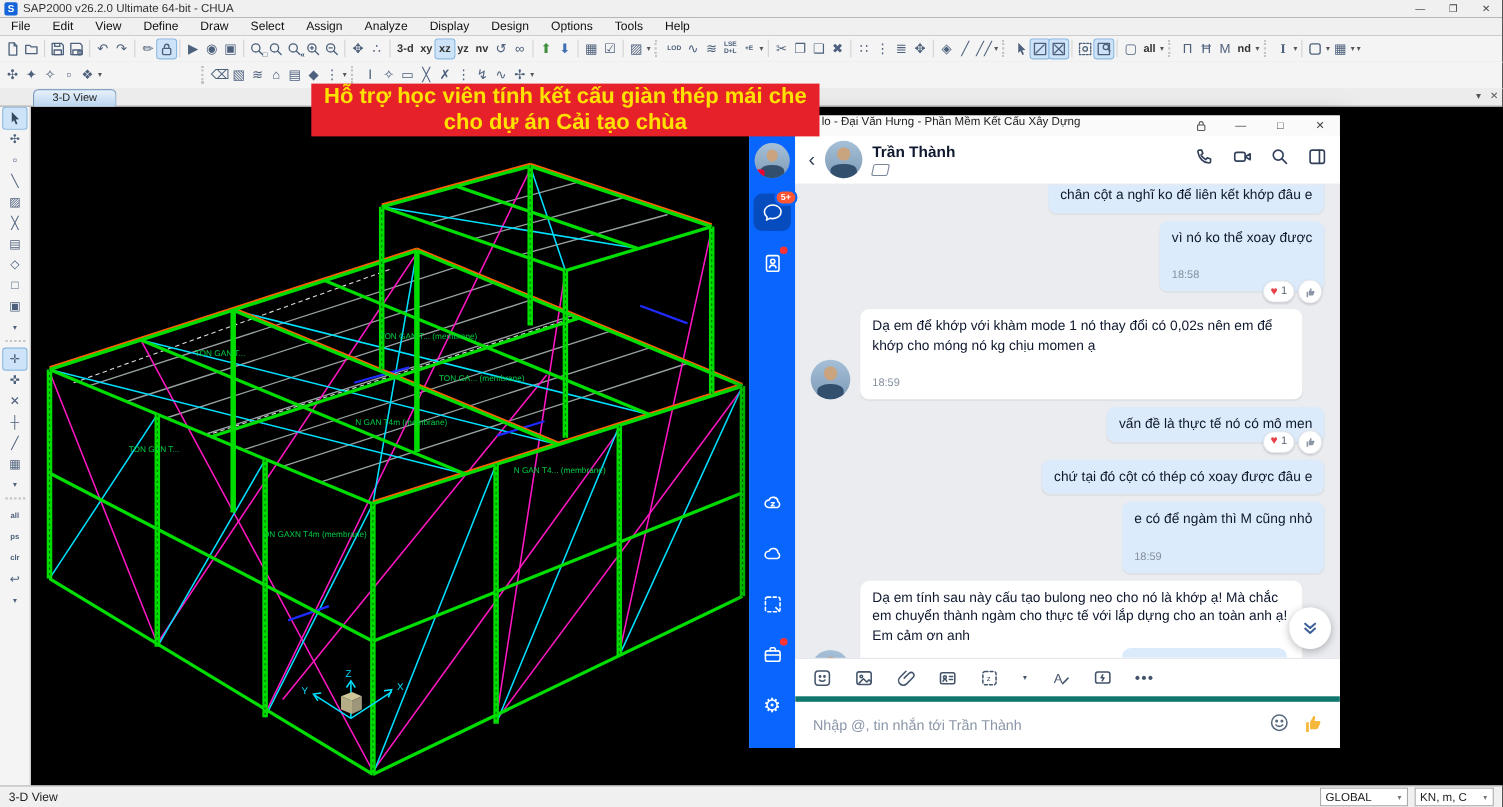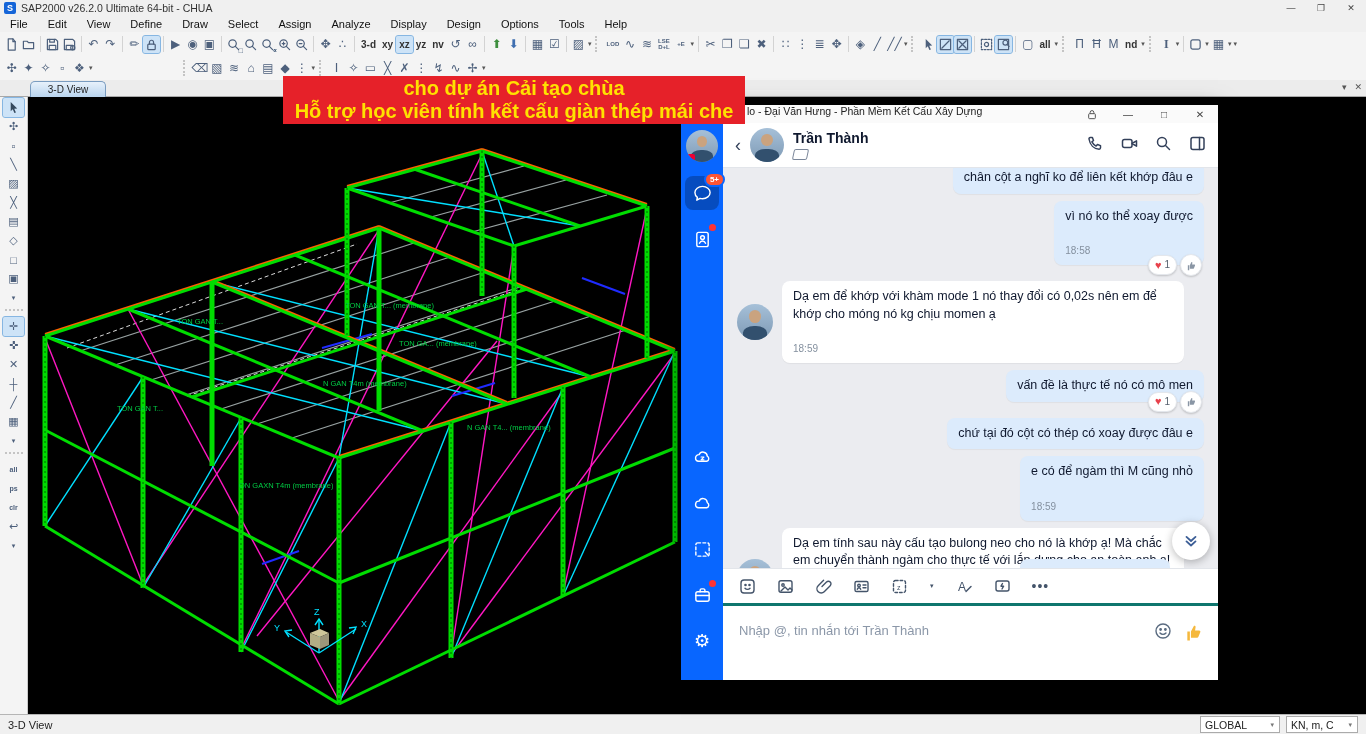--- a/index.html
+++ b/index.html
@@ -65,41 +65,41 @@
   .z-gap{flex:1}
   .gear{font-size:18px;color:#fff}
   .z-header{height:44px;background:#fff;border-bottom:1px solid #e2e5ea;display:flex;align-items:center;padding:0 12px;gap:9px;flex:none}
   .back{font-size:18px;color:#33405a}
   .h-av{width:34px;height:34px}
   .h-name{font-size:14px;font-weight:bold;color:#0f182e;line-height:15px}
   .h-tag{width:13px;height:9px;border:1.2px solid #7a8699;border-radius:2px;transform:skewX(-12deg);margin-top:3px}
   .h-icons{margin-left:auto;display:flex;gap:17px}
   .h-icons svg{width:17px;height:17px;stroke:#33405a;fill:none;stroke-width:1.5;stroke-linecap:round;stroke-linejoin:round}
   .z-msgs{flex:1;padding:2px 14px 0;overflow:hidden;position:relative;display:flex;flex-direction:column}
-  .mrow{display:flex;margin-bottom:7px;align-items:center}
+  .mrow{display:flex;margin-bottom:7px;align-items:flex-end}
   .mrow.out{justify-content:flex-end}
   .m-av{width:36px;height:36px;margin-right:9px}
   .bubble{max-width:380px;background:#ffffff;border-radius:8px;padding:7px 11px;font-size:12.5px;color:#0f182e;line-height:1.4;position:relative;box-shadow:0 1px 1px rgba(0,0,0,.05)}
   .out .bubble{background:#dcebfc}
   .mtime{font-size:10px;color:#84909f;margin-top:19px}
   .react{position:absolute;right:2px;bottom:-11px;display:flex;gap:3px;align-items:center}
   .pill{background:#fff;border:1px solid #e4e7ec;border-radius:10px;height:18px;padding:0 6px;display:flex;align-items:center;font-size:10px;color:#55616e;gap:3px;box-shadow:0 1px 2px rgba(0,0,0,.18)}
   .heart{color:#e8414b;font-size:11px;line-height:1}
   .likebtn{width:20px;height:20px;background:#fff;border-radius:50%;border:1px solid #e4e7ec;display:flex;align-items:center;justify-content:center;box-shadow:0 1px 2px rgba(0,0,0,.18);color:#8a96a5}
   .likebtn svg,.pill svg{width:11px;height:11px}
   .mb-r{margin-bottom:16px}
   .okrow .bubble{margin-right:34px}
   .scrollbtn{position:absolute;right:8px;bottom:8px;width:38px;height:38px;border-radius:50%;background:#fff;box-shadow:0 2px 8px rgba(0,0,0,.28);display:flex;align-items:center;justify-content:center;z-index:3}
   .scrollbtn svg{width:18px;height:18px;stroke:#3c5e96;fill:none;stroke-width:2;stroke-linecap:round;stroke-linejoin:round}
   .partial{position:absolute;right:48px;bottom:0;width:150px;height:9px;background:#dcebfc;border-radius:8px 8px 0 0}
   .z-composer{height:34px;background:#fff;border-top:1px solid #e2e5ea;display:flex;align-items:center;gap:21px;padding:0 16px;flex:none}
   .c-icon{display:flex;align-items:center;justify-content:center;color:#44546a}
   .c-icon svg{width:17px;height:17px;stroke:#44546a;fill:none;stroke-width:1.4;stroke-linecap:round;stroke-linejoin:round}
   .c-more{font-size:14px;color:#44546a;letter-spacing:1px}
-  .z-input{height:42px;background:#fff;border-top:3px solid #0f766e;display:flex;align-items:flex-start;padding:16px 14px;gap:12px;flex:none}
+  .z-input{height:42px;background:#fff;border-top:5px solid #0f766e;display:flex;align-items:center;padding:0 14px;gap:12px;flex:none}
   .z-input input{flex:1;border:none;outline:none;font-size:13px;color:#333;background:transparent;font-family:inherit}
   .z-input input::placeholder{color:#8b97a8}
   .smiley svg{width:18px;height:18px;stroke:#5a6b80;fill:none;stroke-width:1.4;stroke-linecap:round}
   .bigthumb svg{width:20px;height:20px;fill:#f5b83d;stroke:none}
 </style>
 </head>
 <body>
 
 <div class="titlebar">
   <div class="app-icon">S</div>
@@ -521,22 +521,22 @@
     </g>
     <g fill="#00e0ff" font-size="9" font-family="Liberation Sans, DejaVu Sans, sans-serif">
       <text x="287" y="519">Z</text>
       <text x="247" y="535">Y</text>
       <text x="334" y="531">X</text>
     </g>
   </svg>
 </div>
 
 <div class="banner">
+  <div>Hỗ trợ học viên tính kết cấu giàn thép mái che</div>
   <div>cho dự án Cải tạo chùa</div>
-  <div>Hỗ trợ học viên tính kết cấu giàn thép mái che</div>
 </div>
 
 <div class="zalo">
   <div class="z-title">
     <span>lo - Đại Văn Hưng - Phần Mềm Kết Cấu Xây Dựng</span>
     <div class="z-wbtns">
       <span class="z-wbtn">
           <svg width="10" height="11" viewBox="0 0 12 13" fill="none" stroke="#555" stroke-width="1.2">
             <rect x="2" y="5.5" width="8" height="6" rx="1"></rect>
             <path d="M3.8 5.5V4a2.2 2.2 0 0 1 4.4 0v1.5"></path>

